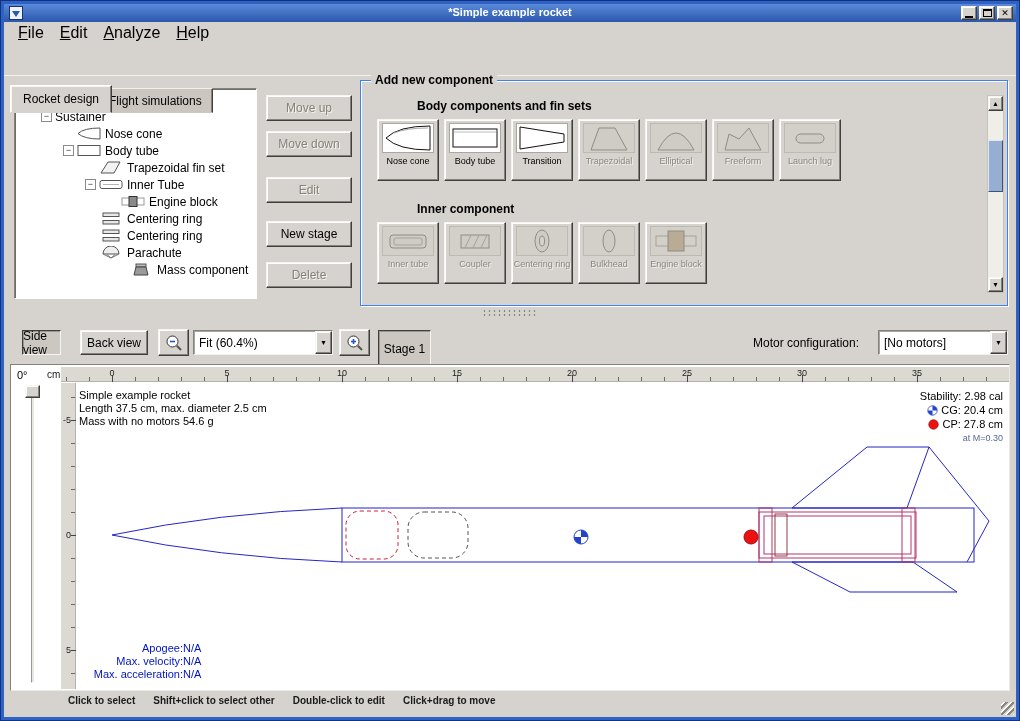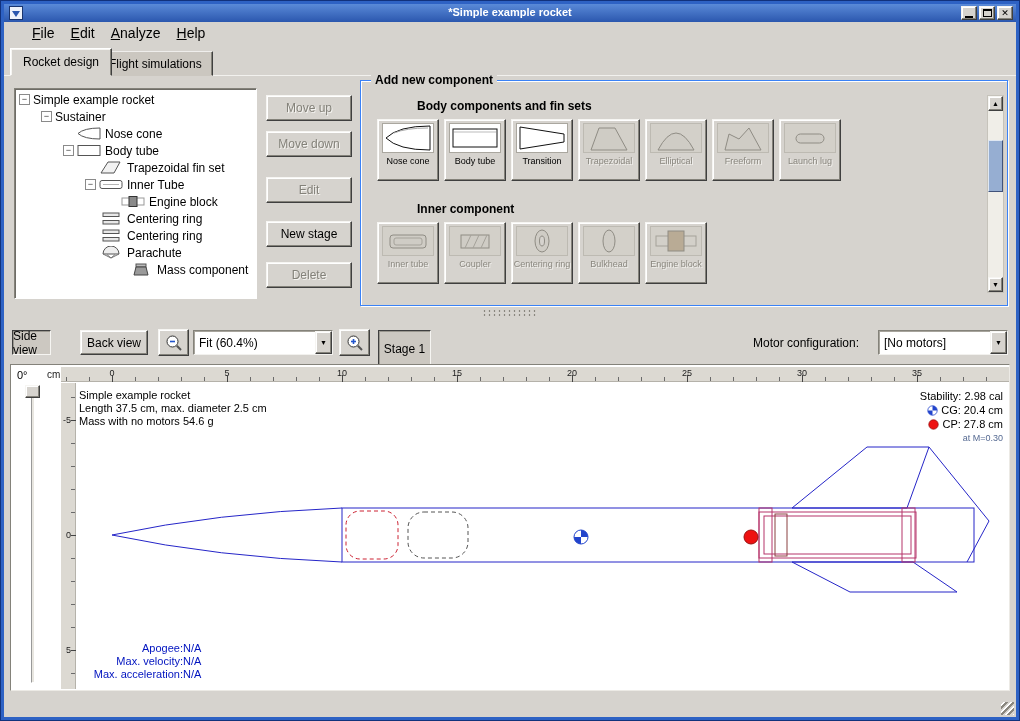--- a/index.html
+++ b/index.html
@@ -14,25 +14,25 @@
   .win-icon{position:absolute;left:5px;top:2px;width:14px;height:14px;background:#eef2fa;border:1px solid #1a356e;display:flex;align-items:center;justify-content:center;}
   .win-icon::after{content:"";border:4px solid transparent;border-top:6px solid #2b57ae;margin-top:5px;}
   .win-btns{position:absolute;right:3px;top:2px;display:flex;gap:2px;}
   .win-btn{width:16px;height:14px;display:flex;align-items:center;justify-content:center;font-size:9px;line-height:9px;}
   .raised{background:#d6d3ce;border:1px solid;border-color:#f6f5f2 #3f3f3f #3f3f3f #f6f5f2;box-shadow:inset -1px -1px 0 #84827a,inset 1px 1px 0 #fff;}
   .pressed{background:#ccc8c1;border:1px solid;border-color:#3f3f3f #f6f5f2 #f6f5f2 #3f3f3f;box-shadow:inset 1px 1px 0 #9a978f;}
   .glyph-min{width:8px;height:2px;background:#000;margin-top:7px;}
   .glyph-max{width:9px;height:8px;border:1px solid #000;border-top-width:2px;}
 
   
-  .menubar{position:absolute;left:4px;top:22px;width:1012px;height:22px;display:flex;align-items:center;padding-left:20px;font-size:14px;}
+  .menubar{position:absolute;left:4px;top:22px;width:1012px;height:22px;display:flex;align-items:center;padding-left:6px;font-size:16px;}
   .menu-item{padding:2px 8px;}
 
   
-  .tab{position:absolute;display:flex;align-items:center;font-size:12px;}
+  .tab{position:absolute;display:flex;align-items:center;font-size:12px;margin-top:37px;}
   .tab.active{left:10px;top:48px;height:28px;padding:0 12px;background:#d6d3ce;border:1px solid;border-color:#fff #3f3f3f #d6d3ce #fff;box-shadow:inset -1px 0 0 #84827a,inset 1px 1px 0 #f6f5f2;z-index:3;}
   .tab.inactive{left:98px;top:51px;height:25px;padding:0 10px;background:#cbc7c0;border:1px solid;border-color:#efeeec #3f3f3f #cbc7c0 #efeeec;box-shadow:inset -1px 0 0 #84827a;z-index:2;}
   .tabline{position:absolute;left:4px;top:75px;width:1012px;height:1px;background:#f2f1ee;}
 
   
   .tree-panel{position:absolute;left:14px;top:88px;width:243px;height:211px;background:#fff;border:1px solid;border-color:#84827a #fff #fff #84827a;box-shadow:inset 1px 1px 0 #6e6c66;overflow:hidden;padding-top:2px;}
   .tree-row{display:flex;align-items:center;height:17px;font-size:12px;white-space:nowrap;}
   .expander{width:11px;height:11px;border:1px solid #8a8a8a;background:#fff;display:inline-flex;align-items:center;justify-content:center;font-size:9px;line-height:9px;margin-right:3px;flex:none;color:#333;}
   .tree-spacer{width:14px;flex:none;}
   .tree-icon{width:24px;height:13px;margin-right:4px;flex:none;}
@@ -332,21 +332,21 @@
       <div class="sb-btn raised" style="bottom:0">
           <span>▼</span>
         </div>
     </div>
   </div>
 
   <div class="splitter">
       <div class="dots"></div>
     </div>
 
-  <div class="tb-btn pressed" style="left:12px;top:330px;width:39px;height:25px">Side view</div>
+  <div class="tb-btn pressed" style="left:22px;top:330px;width:39px;height:25px">Side view</div>
   <div class="tb-btn raised" style="left:80px;top:330px;width:68px;height:25px">Back view</div>
   <div class="tb-btn raised" style="left:158px;top:329px;width:31px;height:27px">
     <svg width="18" height="18" viewBox="0 0 18 18">
         <circle cx="7.5" cy="7.5" r="5.5" fill="#fff" stroke="#333"></circle>
         <line x1="11.8" y1="11.8" x2="16" y2="16" stroke="#555" stroke-width="2"></line>
         <line x1="5" y1="7.5" x2="10" y2="7.5" stroke="#2255cc" stroke-width="1.6"></line>
       </svg>
   </div>
   <div class="combo" style="left:193px;top:330px;width:140px;height:25px">
     <span class="combo-text">Fit (60.4%)</span>
@@ -442,17 +442,23 @@
       </div>
 
       <div class="flight">
         <div><span class="fl-label">Apogee:</span><span>N/A</span></div>
         <div><span class="fl-label">Max. velocity:</span><span>N/A</span></div>
         <div><span class="fl-label">Max. acceleration:</span><span>N/A</span></div>
       </div>
     </div>
   </div>
 
+  <div class="statusbar">
+    <span>Click to select</span>
+    <span>Shift+click to select other</span>
+    <span>Double-click to edit</span>
+    <span>Click+drag to move</span>
+  </div>
   <div class="grip"></div>
 
   <div class="frame2"></div>
   <div class="frame"></div>
 </div>
 
 </body></html>

